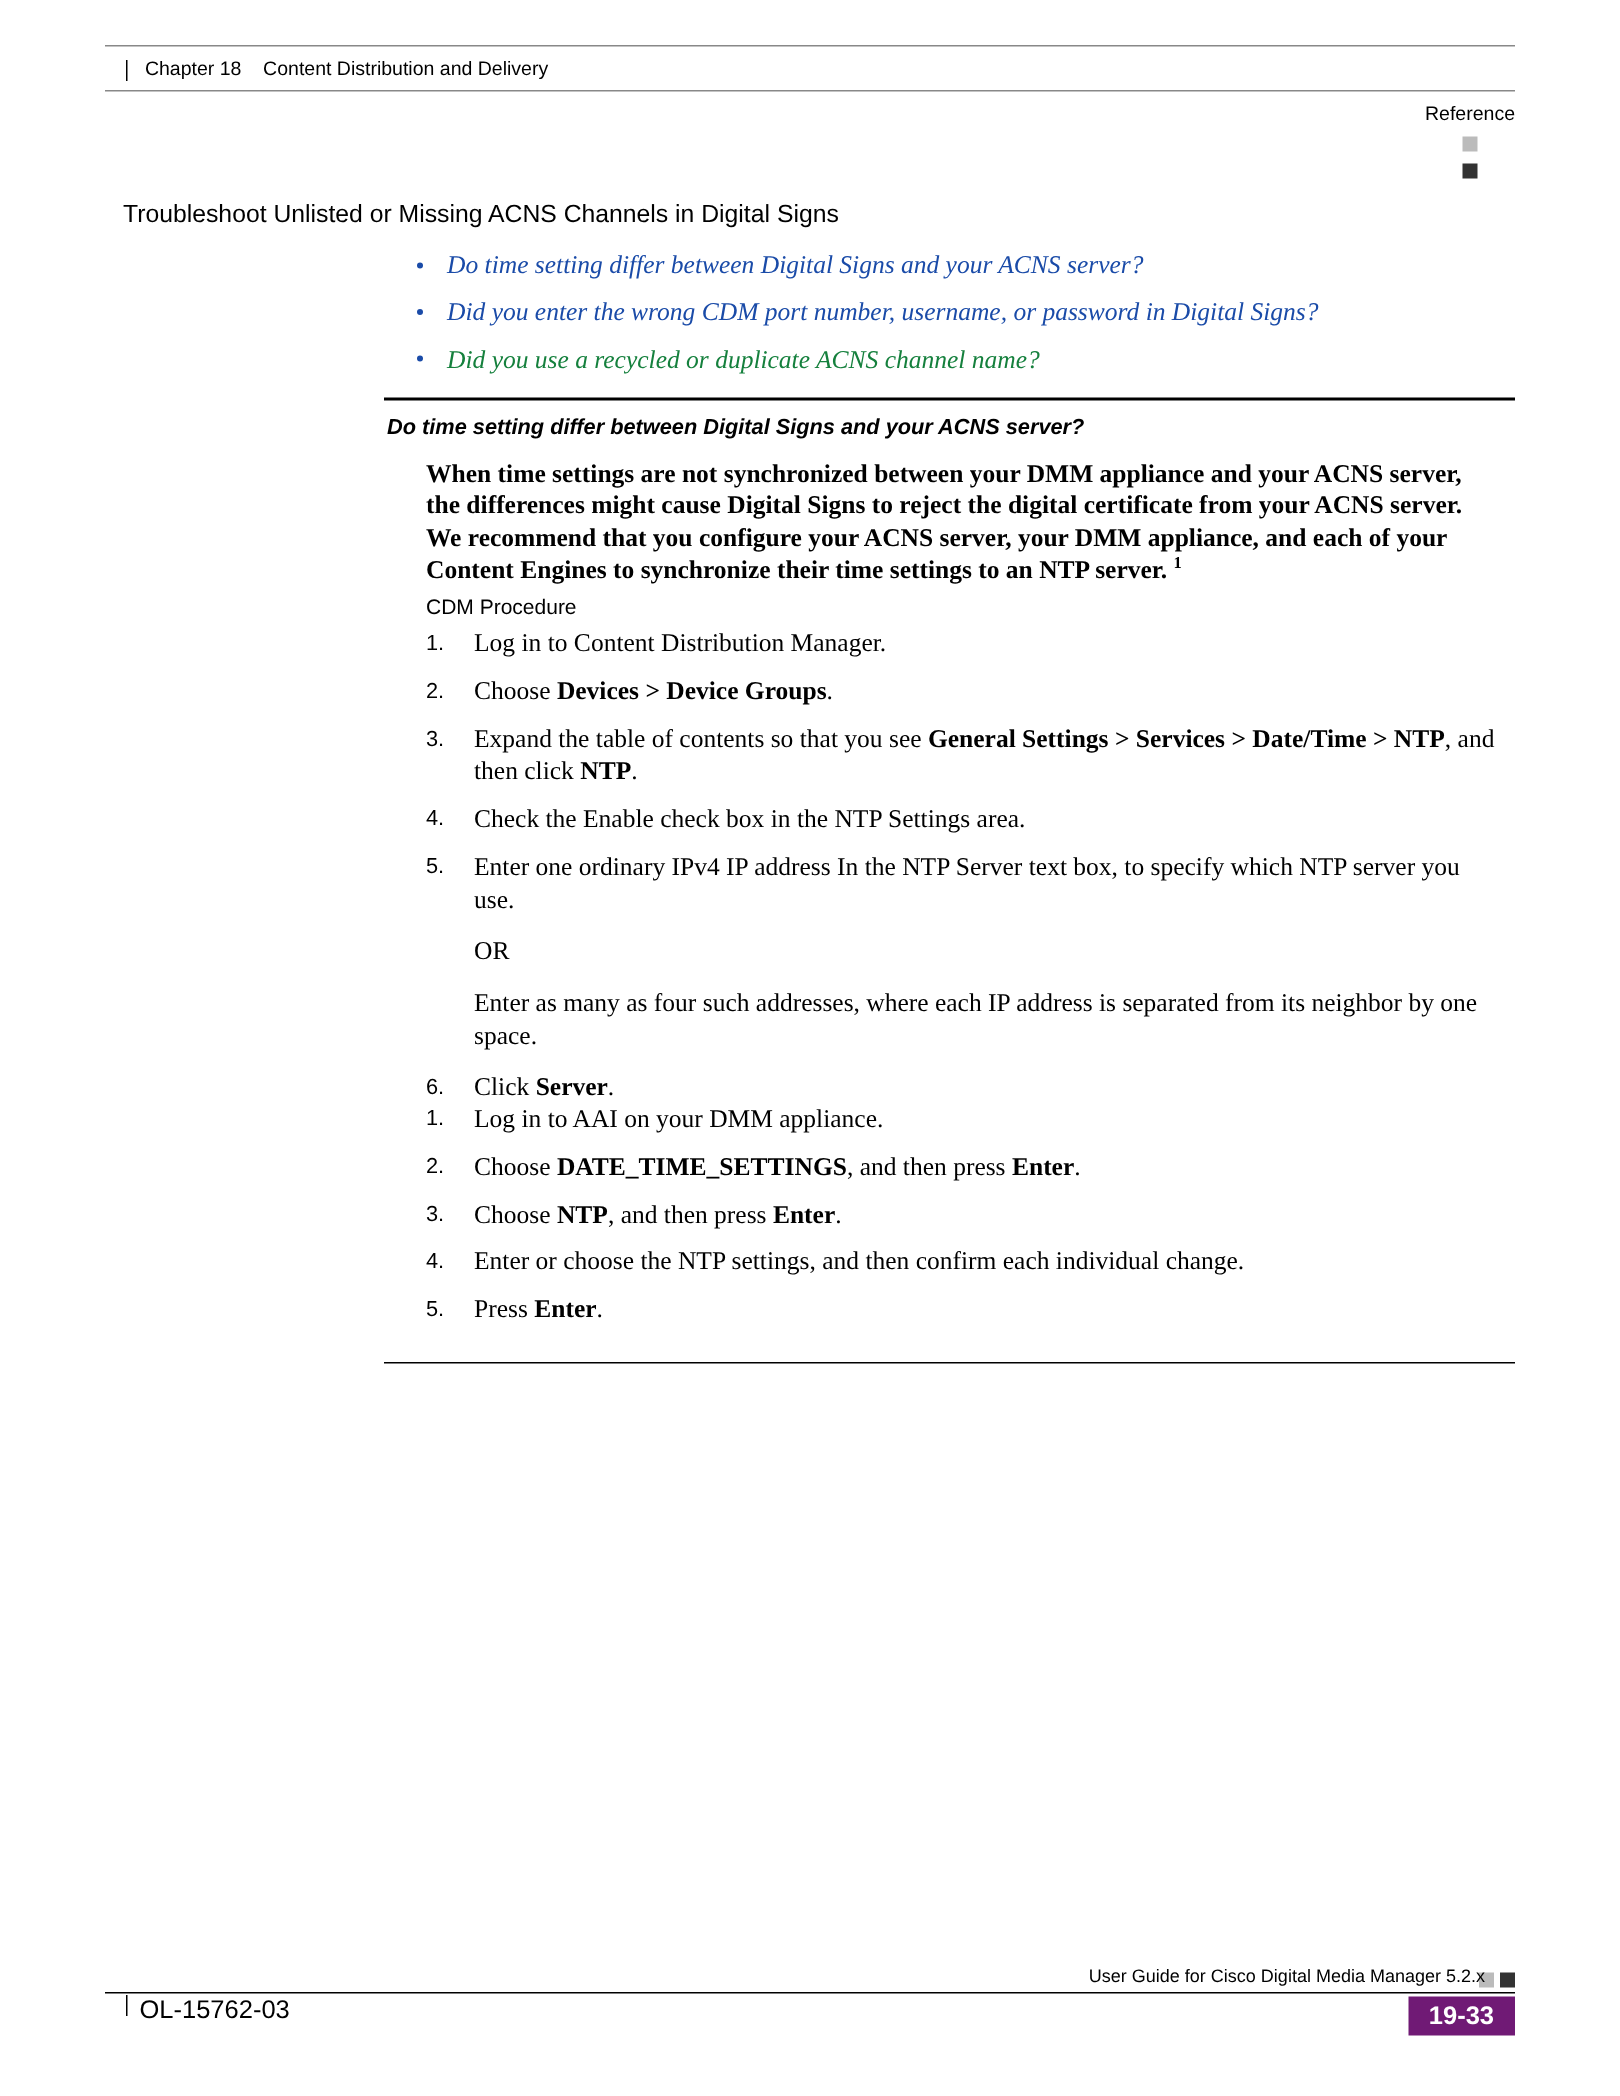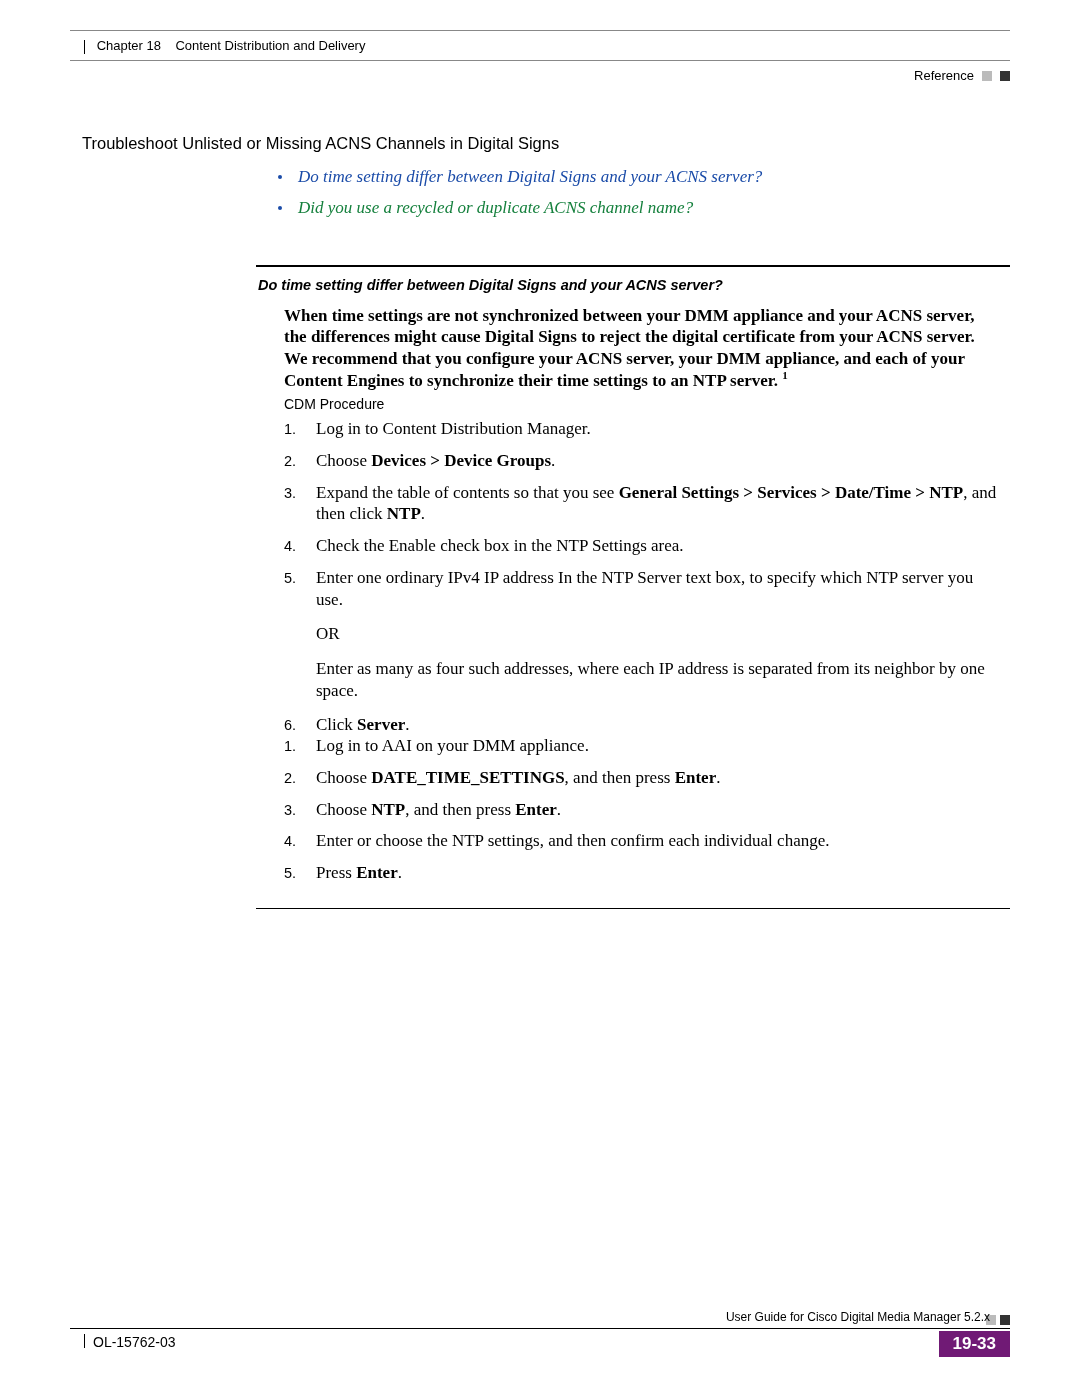--- a/index.html
+++ b/index.html
@@ -10,21 +10,21 @@
     font-family: "Times New Roman", Times, serif;
     color: #000;
     position: relative;
   }
   .sans { font-family: Arial, Helvetica, sans-serif; }
 
   .header-line { position: absolute; top: 30px; left: 70px; right: 70px; height: 1px; background: #888; }
   .header-row { position: absolute; top: 38px; left: 84px; right: 70px; font-size: 13px; }
   .header-row .vbar { display: inline-block; width: 1px; height: 14px; background: #000; vertical-align: middle; margin-right: 8px; }
   .sub-line { position: absolute; top: 60px; left: 70px; right: 70px; height: 1px; background: #888; }
-  .sub-row { position: absolute; top: 68px; right: 70px; font-size: 13px; display: flex; align-items: center; gap: 8px; }
+  .sub-row { position: absolute; top: 68px; right: 70px; font-size: 13px; display: flex; align-items: center; gap: 8px; flex-direction: column; }
   .sq { width: 10px; height: 10px; display: inline-block; }
   .sq.dark { background: #333; }
   .sq.light { background: #bbb; }
 
   .page-title { position: absolute; top: 134px; left: 82px; font-size: 16.5px; }
   .links { position: absolute; top: 161px; left: 278px; right: 80px; font-size: 17px; font-style: italic; color: #1a4ba8; line-height: 1.85; }
   .links .bullet { display: inline-block; width: 4px; height: 4px; background: #1a4ba8; border-radius: 50%; vertical-align: middle; margin-right: 16px; margin-bottom: 3px; }
 
   .rule1 { position: absolute; top: 265px; left: 256px; right: 70px; height: 1.5px; background: #000; }
   .q-heading { position: absolute; top: 277px; left: 258px; font-size: 14.5px; font-style: italic; font-weight: bold; font-family: Arial, Helvetica, sans-serif; }
@@ -39,21 +39,21 @@
   ol.steps li .txt { flex: 1; }
   .or-block { margin: 14px 0 14px 32px; font-size: 17px; }
   .after-or { margin: 0 0 12px 32px; font-size: 17px; line-height: 1.28; }
 
   .proc2 { position: absolute; top: 735px; left: 284px; right: 80px; }
 
   .rule2 { position: absolute; top: 908px; left: 256px; right: 70px; height: 1px; background: #000; }
 
   .footer-book { position: absolute; bottom: 73px; right: 90px; font-size: 12px; font-family: Arial, Helvetica, sans-serif; }
   .footer-line { position: absolute; bottom: 68px; left: 70px; right: 70px; height: 1px; background: #000; }
-  .footer-left { position: absolute; bottom: 47px; left: 84px; font-size: 14px; font-family: Arial, Helvetica, sans-serif; display: flex; gap: 8px; }
+  .footer-left { position: absolute; bottom: 47px; left: 84px; font-size: 17px; font-family: Arial, Helvetica, sans-serif; display: flex; gap: 8px; }
   .footer-left .vbar { display: inline-block; width: 1px; height: 14px; background: #000; }
   .page-num { position: absolute; bottom: 40px; right: 70px; background: #701a75; color: #fff; font-weight: bold; font-family: Arial, Helvetica, sans-serif; font-size: 17px; padding: 3px 14px; }
   .footer-sq { position: absolute; bottom: 72px; right: 70px; display: flex; gap: 4px; }
 </style>
 </head>
 <body>
 
 <div class="header-line"></div>
 <div class="header-row sans">
   <span class="vbar"></span>
@@ -64,20 +64,21 @@
 <div class="sub-row sans">
   <span>Reference</span>
   <span class="sq light"></span>
   <span class="sq dark"></span>
 </div>
 
 <div class="page-title sans">Troubleshoot Unlisted or Missing ACNS Channels in Digital Signs</div>
 
 <div class="links">
   <div><span class="bullet"></span><a style="color:#1a4ba8; text-decoration:none;">Do time setting differ between Digital Signs and your ACNS server?</a></div>
+  <div><span class="bullet"></span><a style="color:#1a4ba8; text-decoration:none;">Did you enter the wrong CDM port number, username, or password in Digital Signs?</a></div>
   <div><span class="bullet"></span><a style="color:#15803d; text-decoration:none;">Did you use a recycled or duplicate ACNS channel name?</a></div>
 </div>
 
 <div class="rule1"></div>
 <div class="q-heading">Do time setting differ between Digital Signs and your ACNS server?</div>
 
 <div class="body-text">
   <span>When time settings are not synchronized between your DMM appliance and your ACNS server, the differences might cause Digital Signs to reject the digital certificate from your ACNS server. We recommend that you configure your ACNS server, your DMM appliance, and each of your Content Engines to synchronize their time settings to an NTP server.</span> <sup>1</sup>
 </div>
 

